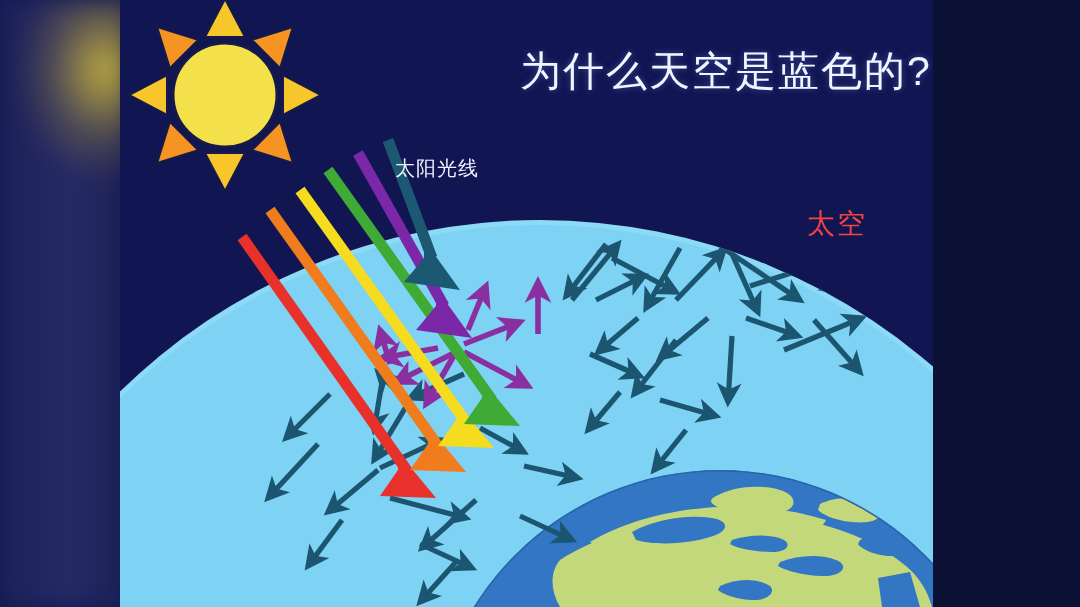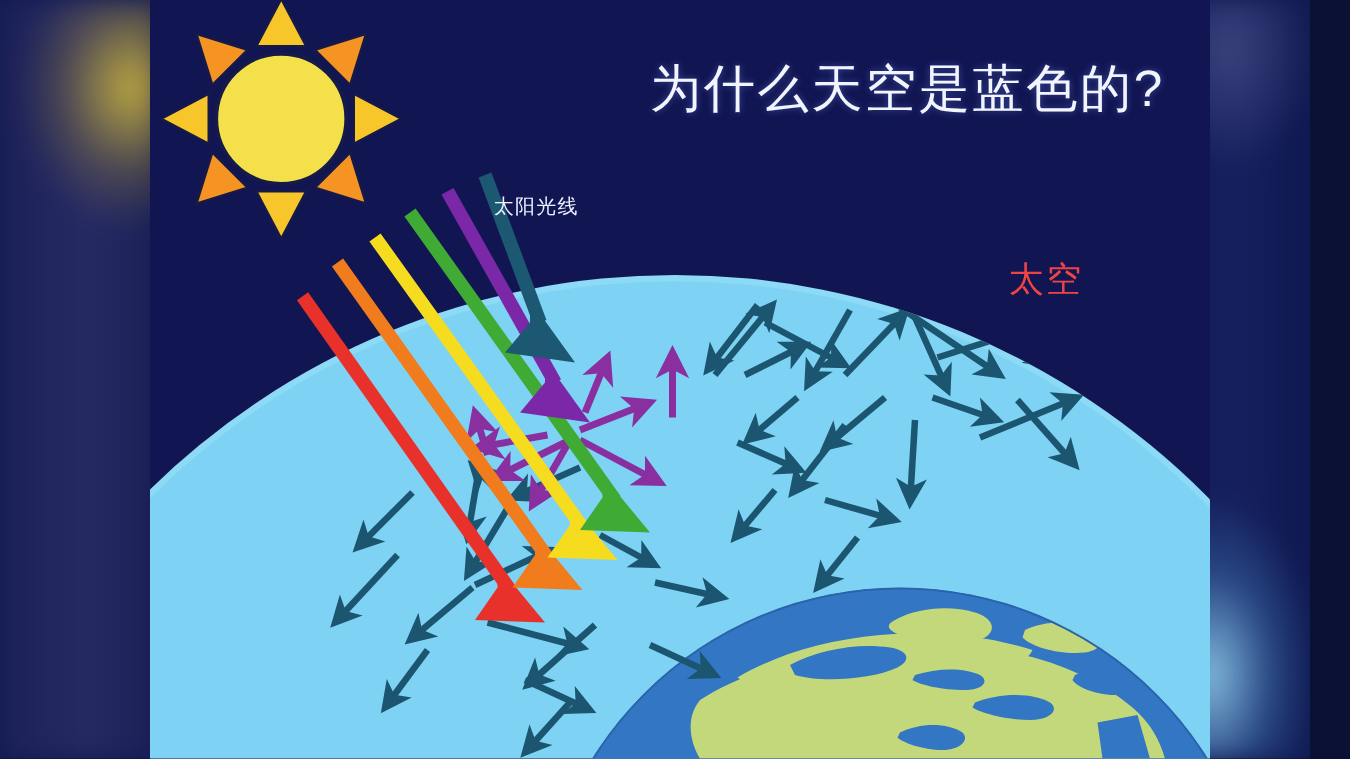--- a/index.html
+++ b/index.html
@@ -5,21 +5,21 @@
 <style>
   * { margin:0; padding:0; box-sizing:border-box; }
   html, body {
     width:1080px; height:607px;
     overflow:hidden;
     background:#0b1035;
     font-family:"Liberation Sans", sans-serif;
   }
   #stage {
     position:relative;
-    width:1048px; height:607px;
+    width:933px; height:607px;
     background:#101a52;
     overflow:hidden;
   }
   
   .bleed-left {
     position:absolute; left:0; top:0; width:130px; height:607px;
     background:
       radial-gradient(ellipse 120px 150px at 105px 70px, rgba(214,190,60,0.85) 0%, rgba(150,130,60,0.35) 45%, rgba(30,34,90,0.0) 75%),
       linear-gradient(90deg,#1d2158 0%, #262a64 55%, #1a1f55 100%);
     filter:blur(10px);
@@ -51,21 +51,21 @@
   #title {
     left:400px; top:44px;
     font-size:41px; color:#f2f5ff;
     letter-spacing:2px;
     text-shadow:0 0 6px rgba(120,150,255,0.45);
     font-weight:400;
     z-index:20;
   }
   #label-sunray {
     left:275px; top:155px;
-    font-size:16px; color:#eef2ff;
+    font-size:20px; color:#eef2ff;
     letter-spacing:1px;
     z-index:20;
   }
   #label-space {
     left:687px; top:205px;
     font-size:28px; color:#ef4444;
     letter-spacing:2px;
     z-index:20;
   }
   #label-rayleigh {

